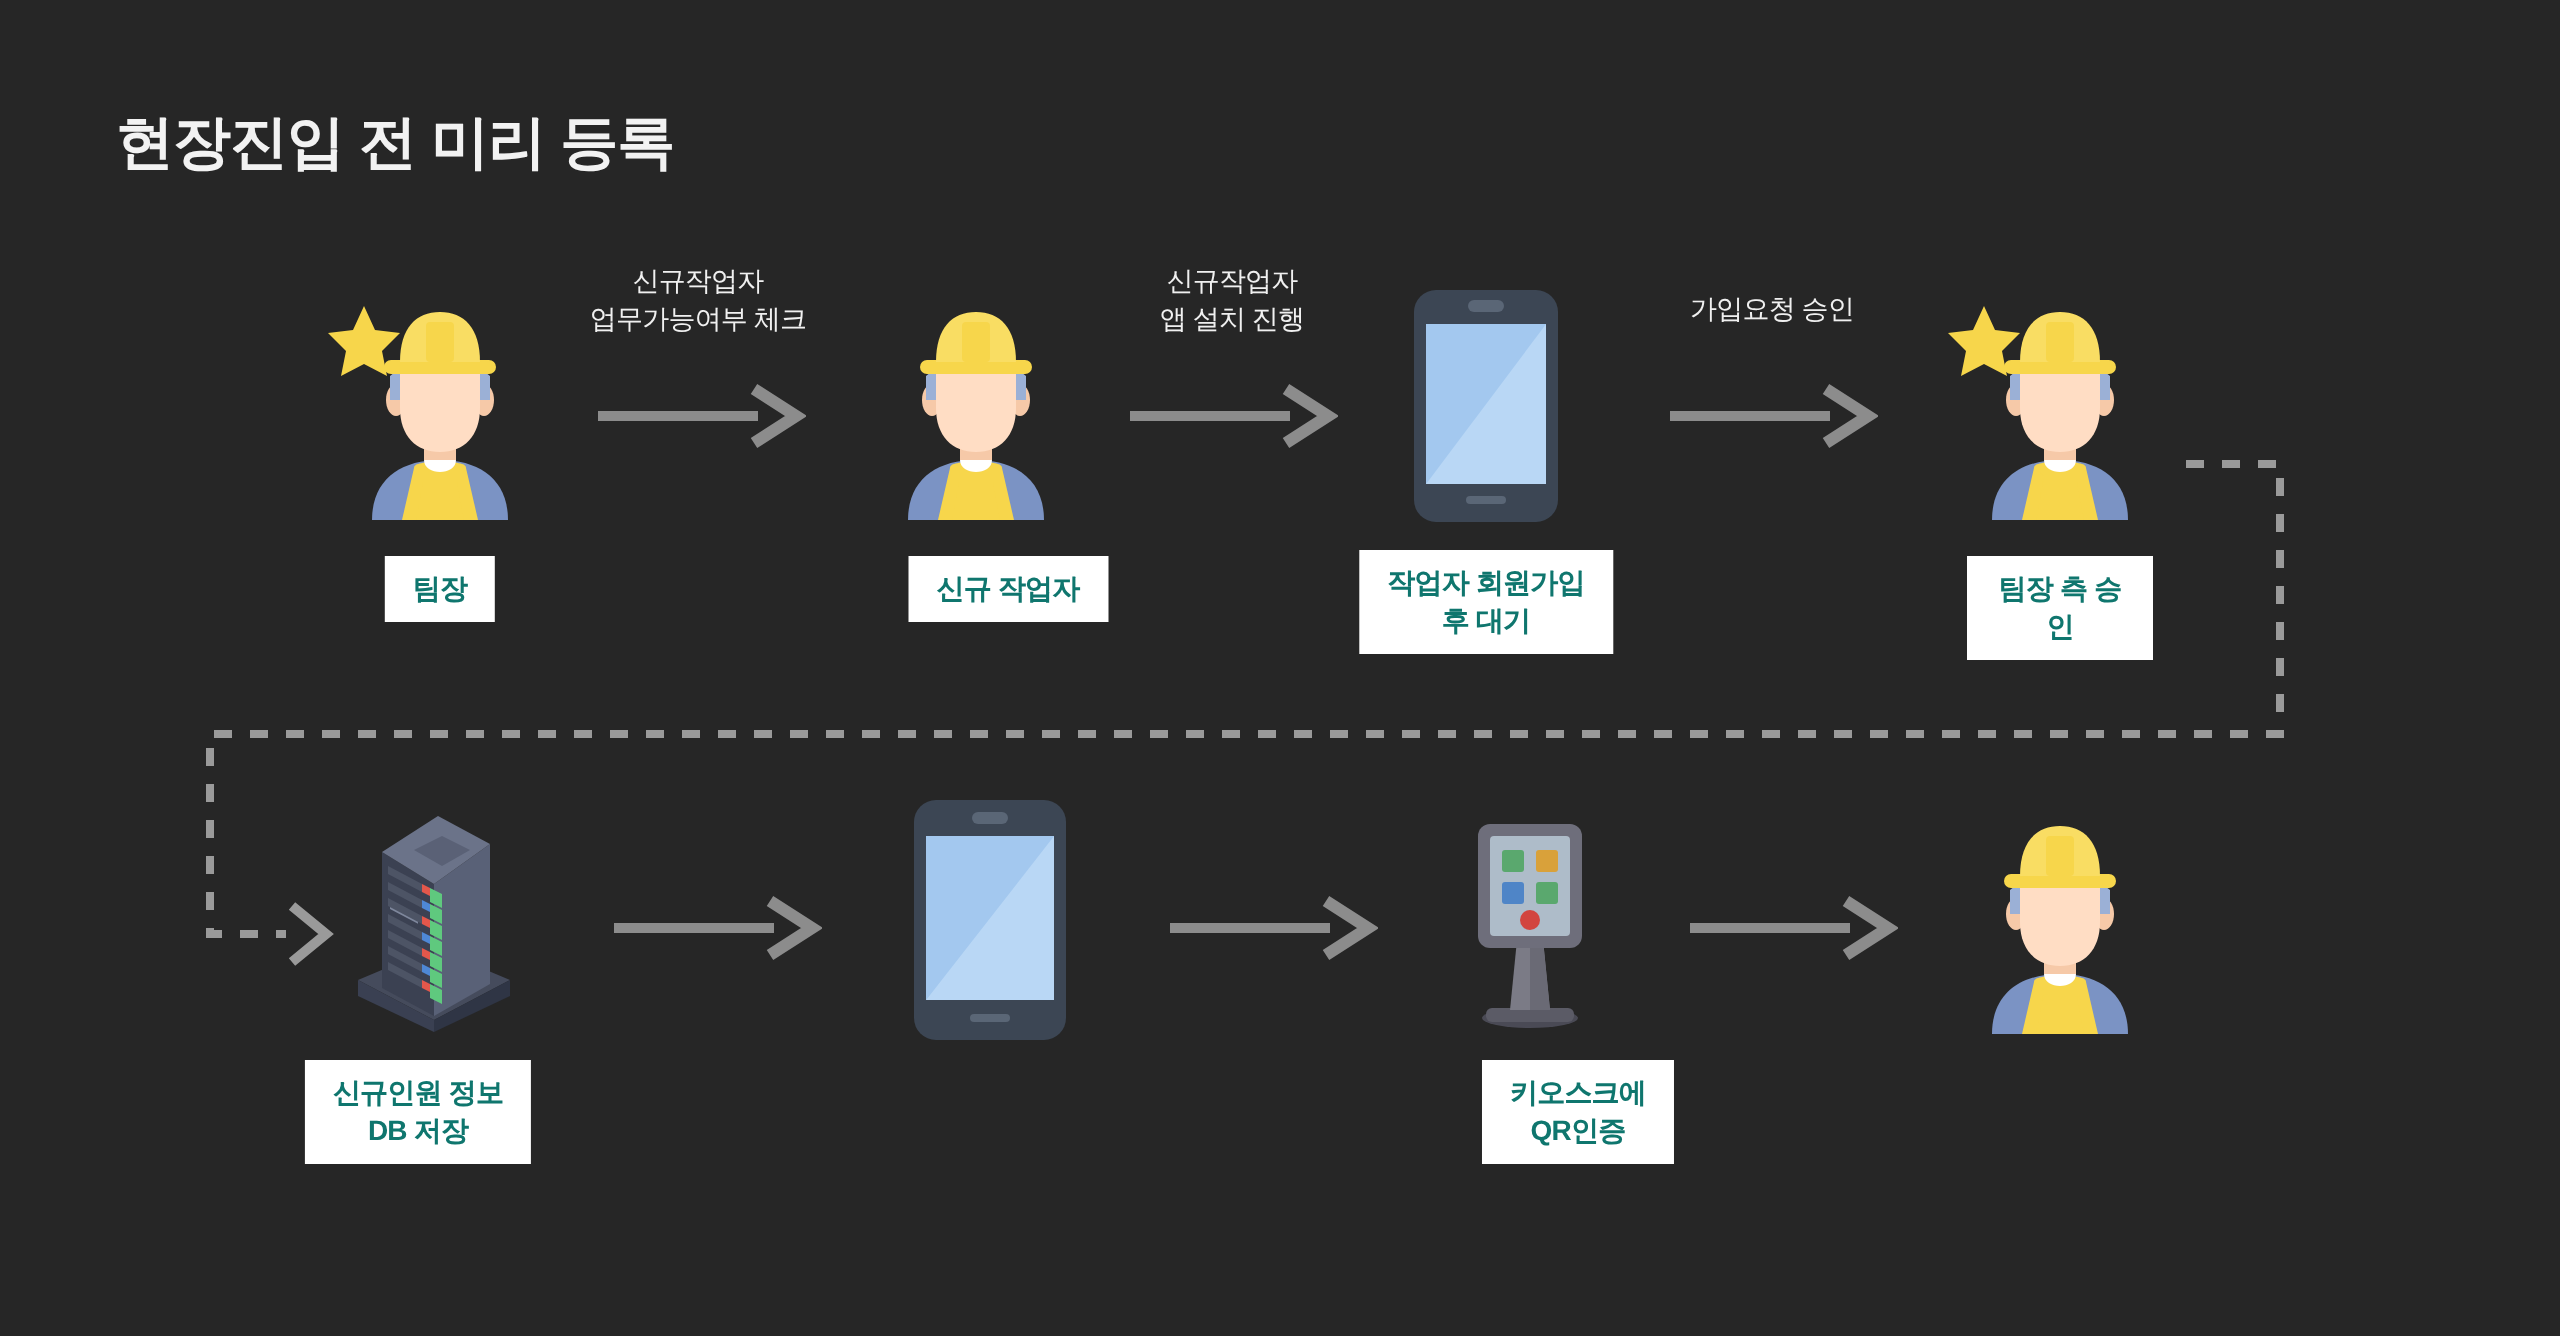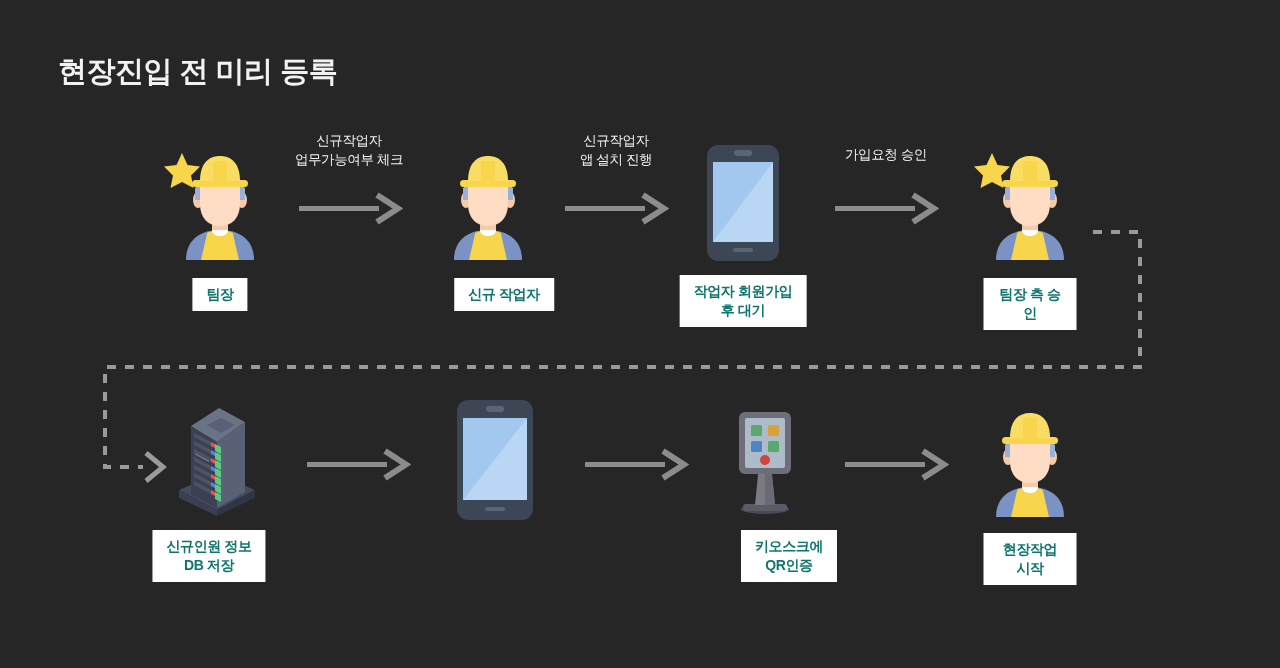--- a/index.html
+++ b/index.html
@@ -317,15 +317,14 @@
       <ellipse cx="38" cy="52" rx="5" ry="8" fill="#f6c9a8"></ellipse>
       <ellipse cx="82" cy="52" rx="5" ry="8" fill="#f6c9a8"></ellipse>
       <path d="M40 34 L80 34 L80 56 C80 70 72 78 60 78 C48 78 40 70 40 56 Z" fill="#ffddc4"></path>
       <path d="M40 36 L40 52 L35 52 L35 40 Z" fill="#9bb0d6"></path>
       <path d="M80 36 L80 52 L85 52 L85 40 Z" fill="#9bb0d6"></path>
       <rect x="32" y="32" width="56" height="7" rx="3.5" fill="#f7d64b"></rect>
       <path d="M40 33 C40 16 48 8 60 8 C72 8 80 16 80 33 Z" fill="#f9dd63"></path>
       <rect x="53" y="13" width="14" height="20" rx="2" fill="#f7d64b"></rect>
     </svg>
   </div>
-  <div class="caption" style="left:1030px; top:533px;">현장작업 시작</div>
 
 </div>
 
 </body></html>

